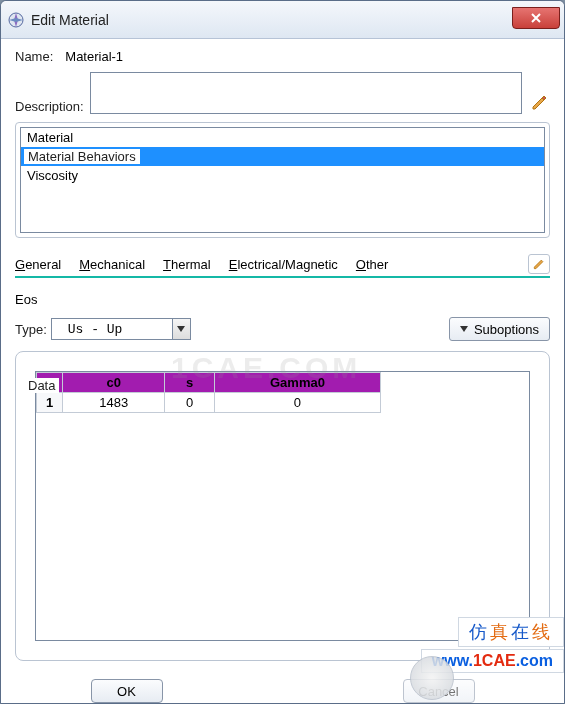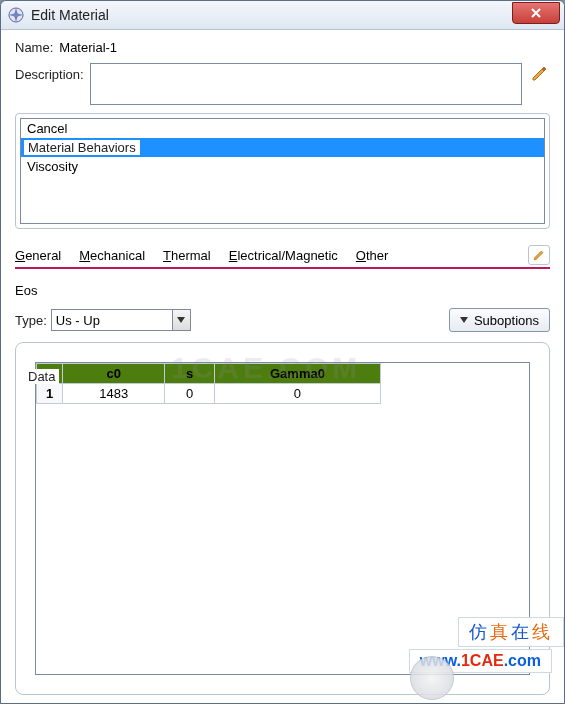--- a/index.html
+++ b/index.html
@@ -17,21 +17,21 @@
     left: 0; top: 0;
     width: 565px; height: 704px;
     background: #fff;
     border: 1px solid #5a6d88;
     border-radius: 6px 6px 0 0;
     box-shadow: 0 0 8px rgba(0,0,0,.3);
     display: flex;
     flex-direction: column;
   }
   .titlebar {
-    height: 29px;
+    height: 38px;
     background: linear-gradient(#f4f7fb, #dee7f2);
     border-bottom: 1px solid #b6c3d6;
     display: flex;
     align-items: center;
     padding: 0 0 0 6px;
     border-radius: 6px 6px 0 0;
   }
   .app-icon {
     width: 18px; height: 18px;
     margin-right: 6px;
@@ -52,21 +52,21 @@
     cursor: pointer;
   }
   .content {
     flex: 1;
     padding: 10px 14px 8px 14px;
     display: flex; flex-direction: column;
     overflow: hidden;
   }
   .row { display:flex; align-items:center; margin-bottom:8px; }
   .label { color:#222; }
-  .name-value { margin-left: 6px; }
+  .name-value { margin-left: 12px; }
   .desc-box {
     flex: 1;
     height: 42px;
     border: 1px solid #7a8aa0;
     background: #fff;
     margin-left: 6px;
     padding: 4px 6px;
   }
   .edit-icon {
     margin-left: 6px;
@@ -98,21 +98,21 @@
   .behavior-item {
     padding: 2px 6px;
     cursor: pointer;
   }
   .behavior-item.selected {
     background: #1e90ff;
     color: #fff;
   }
   .menubar {
     margin-top: 16px;
-    border-bottom: 2px solid #be185d;
+    border-bottom: 2px solid #14b8a6;
     display:flex;
     align-items:center;
     padding-bottom: 2px;
   }
   .menubar .menu-item {
     margin-right: 18px;
     cursor: pointer;
   }
   .menubar .u { text-decoration: underline; }
   .edit-small {
@@ -123,23 +123,24 @@
     display:flex; align-items:center; justify-content:center;
     cursor:pointer;
   }
   .section-title { margin: 14px 0 10px 0; }
   .type-row { display:flex; align-items:center; }
   .select-wrap { position:relative; display:inline-block; margin-left:4px; }
   .select-box {
     width: 140px; height: 22px;
     border: 1px solid #7a8aa0;
     background:#fff;
-    padding: 2px 20px 2px 4px;
+    padding: 2px 20px 2px 16px;
     display:flex; align-items:center;
     cursor:pointer;
+    font-family:Liberation Mono, monospace;
   }
   .select-arrow {
     position:absolute; right:1px; top:1px;
     width: 18px; height: 20px;
     border-left: 1px solid #7a8aa0;
     background: linear-gradient(#f5f5f5,#ddd);
     display:flex; align-items:center; justify-content:center;
   }
   .suboptions-btn {
     margin-left:auto;
@@ -167,21 +168,21 @@
     overflow:auto;
   }
   table { border-collapse: collapse; width: 345px; }
   th, td {
     border: 1px solid #c3cbd6;
     padding: 2px 6px;
     text-align:center;
     height: 20px;
     font-weight: normal;
   }
-  th { background:#4d7c0f; font-weight:bold; }
+  th { background:#a21caf; font-weight:bold; }
   td.rowhead { font-weight:bold; width: 26px; background:#f7f8fa; }
   .watermark {
     position:absolute;
     font-size: 30px;
     color: rgba(150,150,150,.18);
     font-weight:bold;
     letter-spacing:4px;
     user-select:none;
     pointer-events:none;
   }
@@ -209,21 +210,21 @@
     border: 1px solid #d0d8e2;
     font-size: 18px;
     font-weight: normal;
     letter-spacing: 3px;
     padding: 2px 10px;
   }
   .overlay-banner .blue { color:#1558c9;}
   .overlay-banner .orange { color:#e36b12;}
   .overlay-url {
     position:absolute;
-    right:12px; bottom:30px;
+    right:0; bottom:30px;
     background:#fff;
     border:1px solid #d0d8e2;
     font-size:16px;
     font-weight:bold;
     padding: 2px 10px;
     margin-top: 46px;
   }
   .overlay-url .w { color:#0a5fe0;}
   .overlay-url .d { color:#e32a0f;}
   .overlay-url .t { color:#0a5fe0;}
@@ -258,35 +259,35 @@
     </div>
   </div>
 
   <div class="content">
 
     <div class="row">
       <span class="label">Name:</span>
       <span class="name-value">Material-1</span>
     </div>
 
-    <div class="row" style="align-items:flex-start">
+    <div class="row" style="align-items:flex-end">
       <span class="label" style="margin-top:4px">Description:</span>
       <div class="desc-box"></div>
       <div class="edit-icon pencil">
         <svg width="18" height="18" viewBox="0 0 18 18">
           <path d="M3 15 L5 15 L14 6 L12 4 L3 13 Z" fill="#e8a74a" stroke="#b27410"></path>
           <path d="M12 4 L14 6 L16 4 L14 2 Z" fill="#c55" stroke="#b27410"></path>
         </svg>
       </div>
     </div>
 
     <div class="behaviors-group">
       <span class="group-label">Material Behaviors</span>
       <div class="behavior-list">
-        <div class="behavior-item">Cancel</div>
+        <div class="behavior-item">Material</div>
         <div class="behavior-item selected">Eos</div>
         <div class="behavior-item">Viscosity</div>
       </div>
     </div>
 
     <div class="menubar">
       <span class="menu-item"><span class="u">G</span>eneral</span>
       <span class="menu-item"><span class="u">M</span>echanical</span>
       <span class="menu-item"><span class="u">T</span>hermal</span>
       <span class="menu-item"><span class="u">E</span>lectrical/Magnetic</span>
@@ -337,20 +338,24 @@
             <td>0</td>
             <td>0</td>
           </tr>
         </tbody>
           </table>
       </div>
     </div>
 
   </div>
 
+  <div class="footer">
+    <div class="btn">OK</div>
+    <div class="btn" style="opacity:.55">Cancel</div>
+  </div>
 
   <div class="watermark wm1">1CAE.COM</div>
 
   <div class="overlay-banner">
     <span class="blue">仿</span><span class="orange">真</span><span class="blue">在</span><span class="orange">线</span>
   </div>
   <div class="overlay-url">
     <span class="w">www.</span><span class="d">1CAE</span><span class="t">.com</span>
   </div>
   <div class="bubble"></div>

